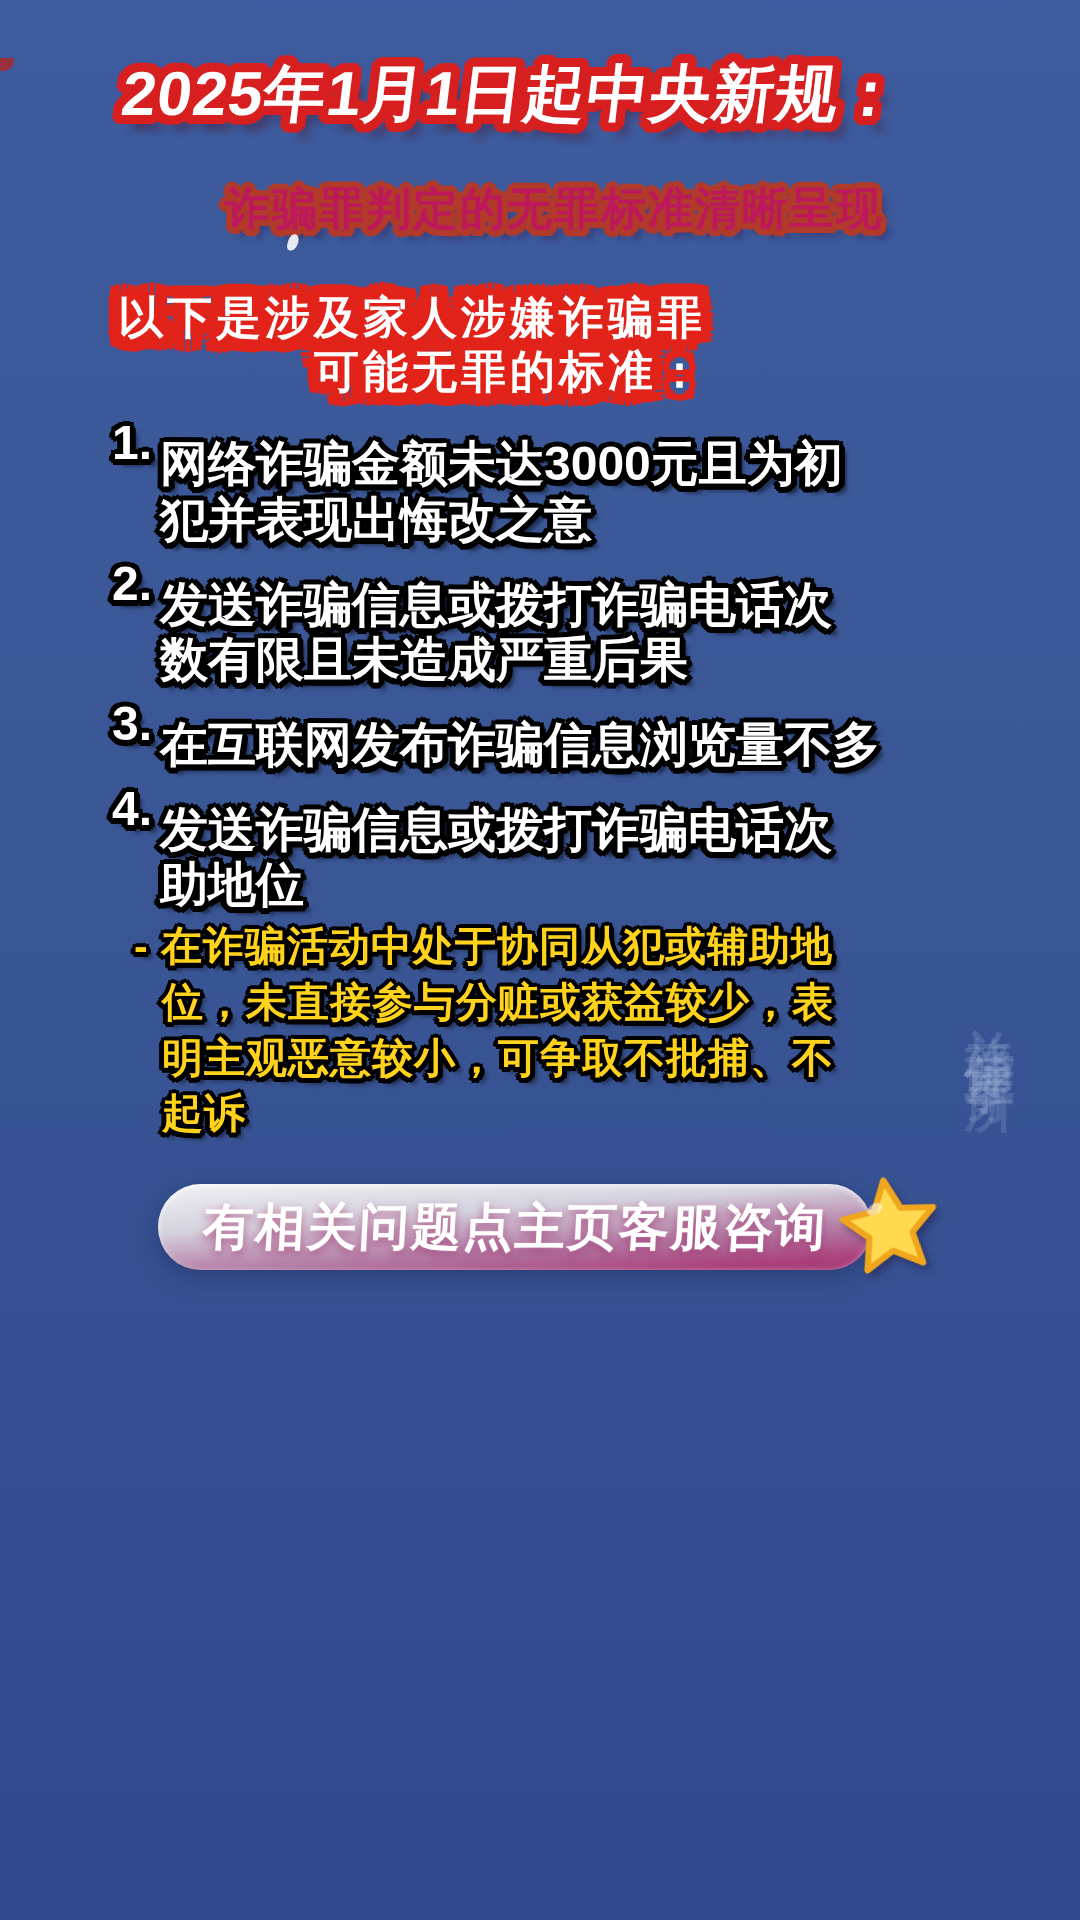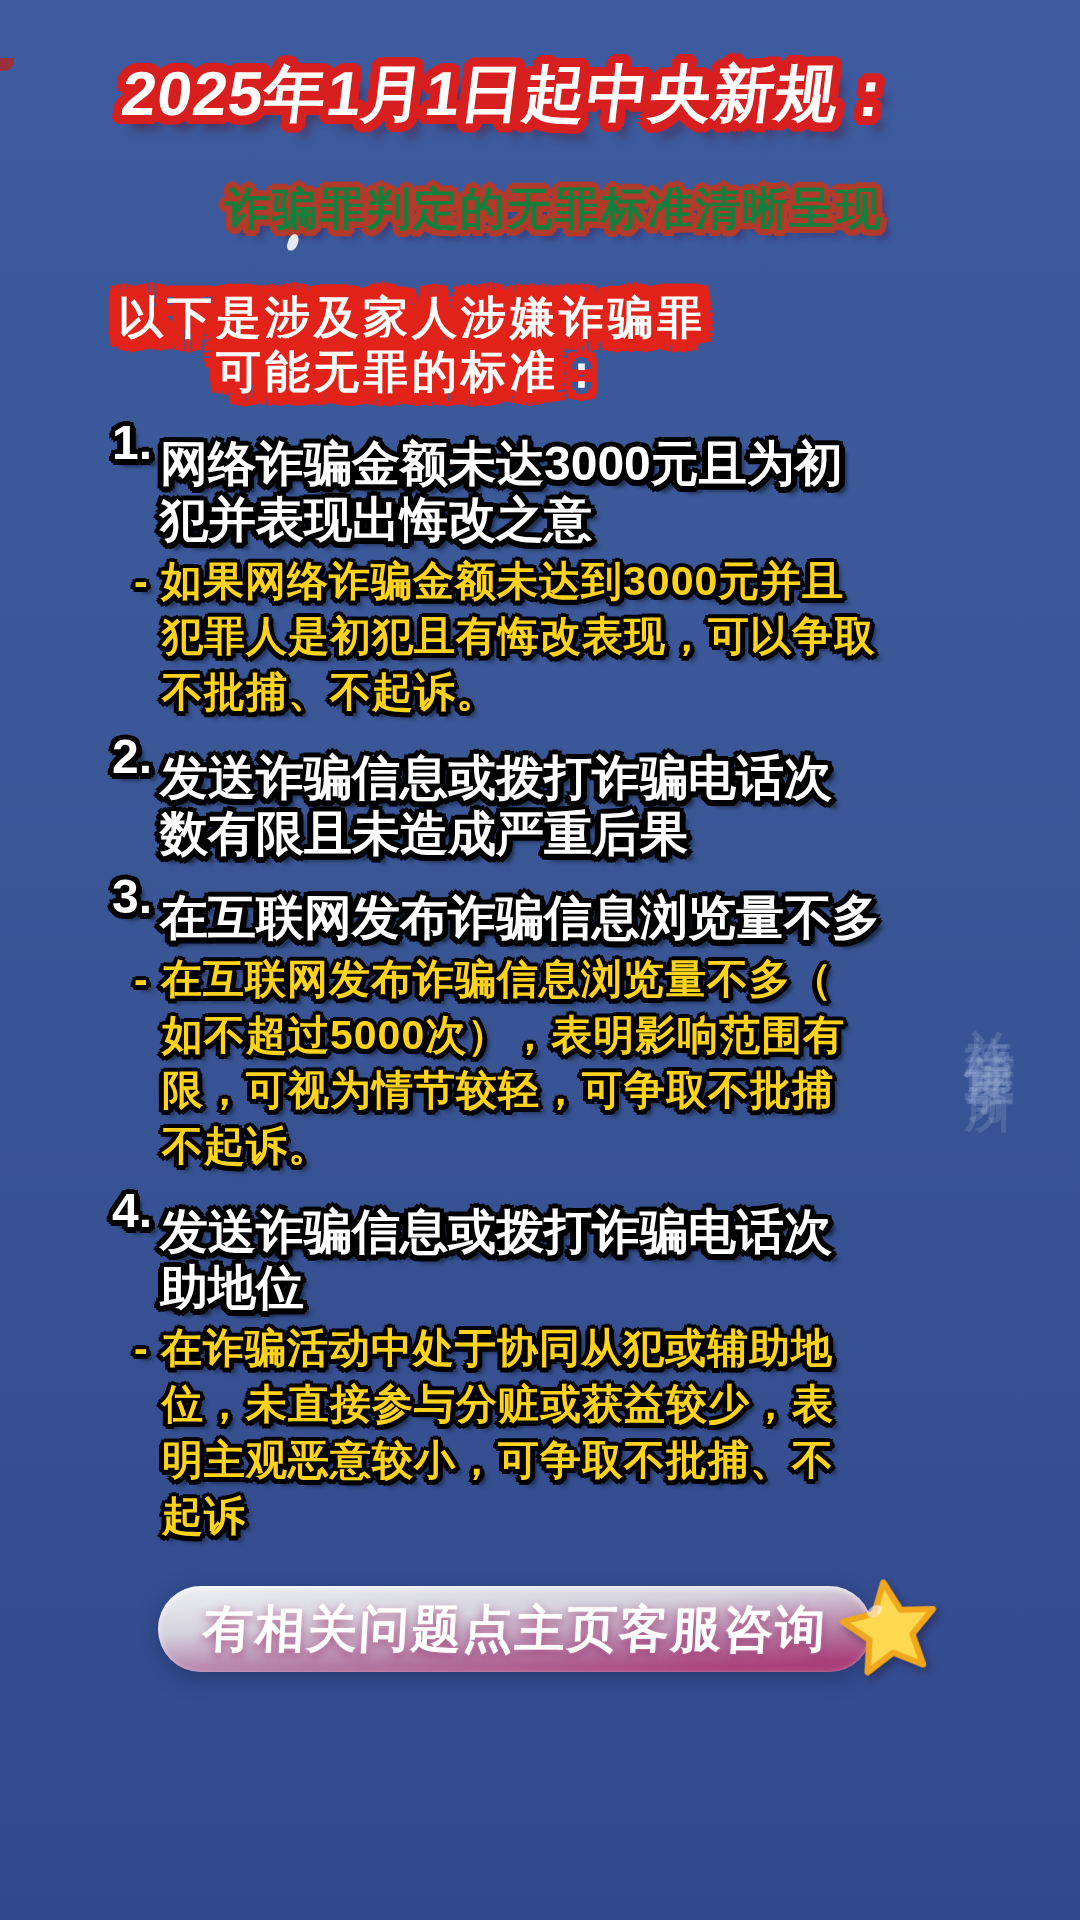--- a/index.html
+++ b/index.html
@@ -29,32 +29,32 @@
     transform:rotate(18deg);
   }
   .corner-mark{
     position:absolute;left:0;top:0;width:14px;height:13px;
     background:#b32525;border-bottom-right-radius:10px;opacity:.8;
   }
 
   
   .subtitle{
     margin-top:50px;text-align:center;
-    font-size:45px;font-weight:900;color:#15803d;letter-spacing:2px;
+    font-size:45px;font-weight:900;color:#be185d;letter-spacing:2px;
     text-shadow:
       6px 0 #b23a2a,-6px 0 #b23a2a,0 6px #b23a2a,0 -6px #b23a2a,
       4px 4px #b23a2a,-4px 4px #b23a2a,4px -4px #b23a2a,-4px -4px #b23a2a,
       6px 3px #b23a2a,-6px 3px #b23a2a,3px 6px #b23a2a,-3px 6px #b23a2a,
       8px 9px 6px rgba(50,25,80,0.55);
     margin-left: 28px;
   }
 
   
   .section-header{
-    display:inline-block;margin:52px 0 0 118px;text-align:center;
+    display:inline-block;margin:52px 0 0 118px;text-align:right;
     font-size:45px;font-weight:900;color:#ffffff;letter-spacing:4px;line-height:1.2;
     white-space:pre-line;
     text-shadow:
       13px 0 #e2231a,-13px 0 #e2231a,0 13px #e2231a,0 -13px #e2231a,
       9px 9px #e2231a,-9px 9px #e2231a,9px -9px #e2231a,-9px -9px #e2231a,
       12px 6px #e2231a,-12px 6px #e2231a,12px -6px #e2231a,-12px -6px #e2231a,
       6px 12px #e2231a,-6px 12px #e2231a,6px -12px #e2231a,-6px -12px #e2231a,
       11px 11px #e2231a,-11px -11px #e2231a,-11px 11px #e2231a,11px -11px #e2231a;
   }
 
@@ -126,42 +126,35 @@
   </div>
 
   <div class="list">
 
     <div class="item">
       <div class="item-title">
         <span class="item-num">1.</span>
         <span class="item-title-lines">网络诈骗金额未达3000元且为初
 犯并表现出悔改之意</span>
       </div>
-      <div class="item-desc">- 如果网络诈骗金额未达到3000元并且
-犯罪人是初犯且有悔改表现，可以争取
-不批捕、不起诉。</div>
     </div>
 
     <div class="item">
       <div class="item-title">
         <span class="item-num">2.</span>
         <span class="item-title-lines">发送诈骗信息或拨打诈骗电话次
 数有限且未造成严重后果</span>
       </div>
     </div>
 
     <div class="item">
       <div class="item-title">
         <span class="item-num">3.</span>
         <span class="item-title-lines">在互联网发布诈骗信息浏览量不多</span>
       </div>
-      <div class="item-desc">- 在互联网发布诈骗信息浏览量不多（
-如不超过5000次），表明影响范围有
-限，可视为情节较轻，可争取不批捕
-不起诉。</div>
     </div>
 
     <div class="item">
       <div class="item-title">
         <span class="item-num">4.</span>
         <span class="item-title-lines">发送诈骗信息或拨打诈骗电话次
 助地位</span>
       </div>
       <div class="item-desc">- 在诈骗活动中处于协同从犯或辅助地
 位，未直接参与分赃或获益较少，表

